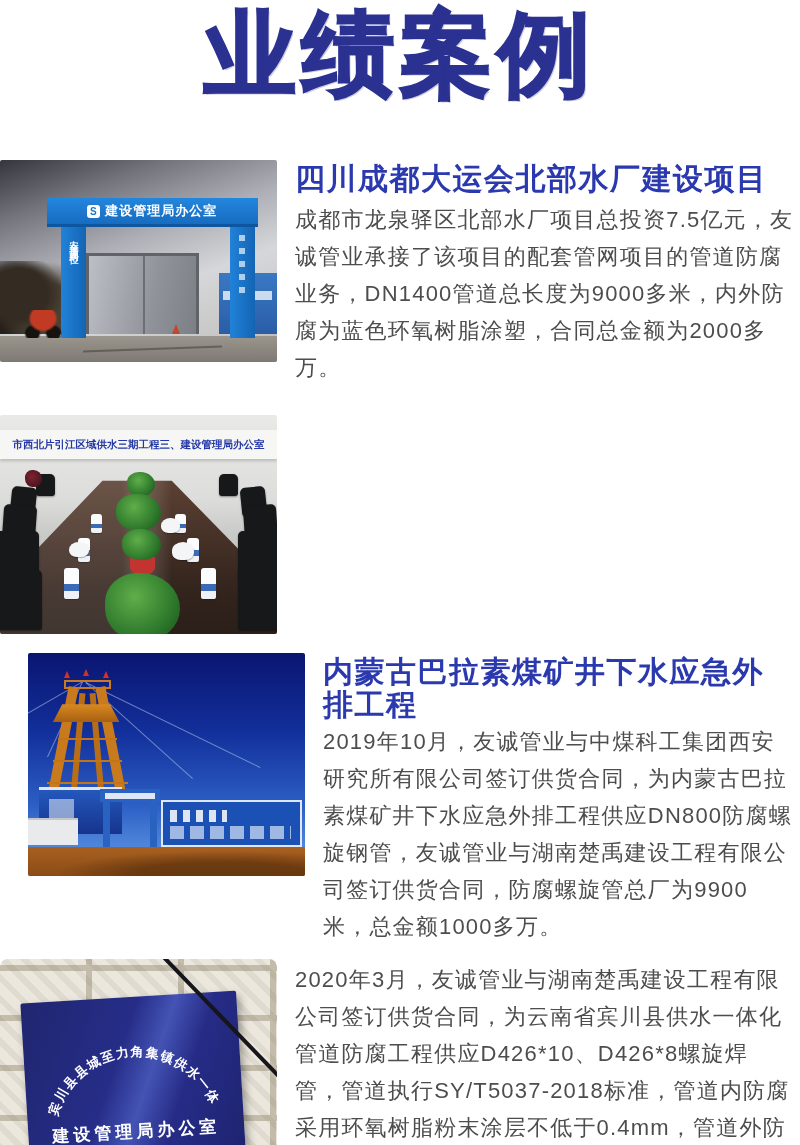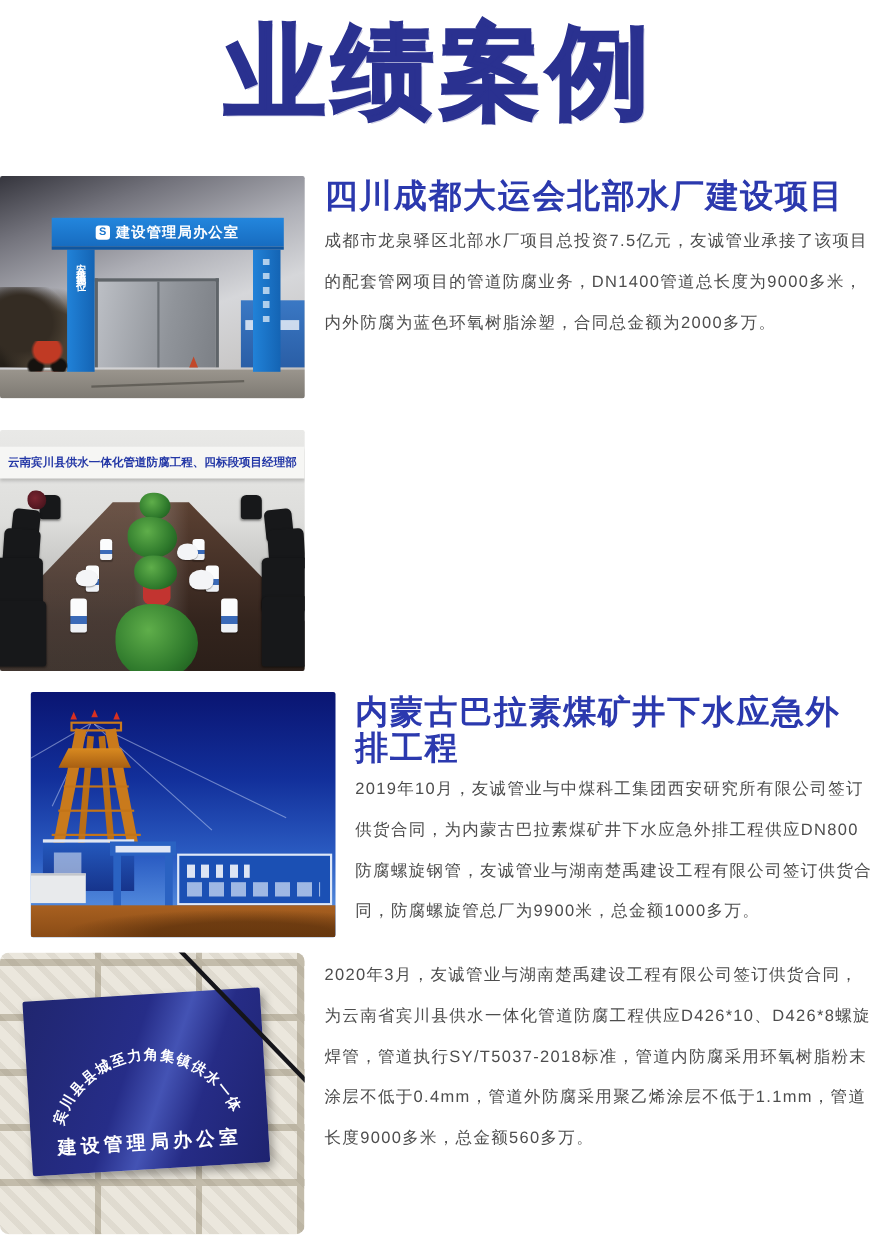--- a/index.html
+++ b/index.html
@@ -6,21 +6,21 @@
   html,body { margin:0; padding:0; }
   body {
     width:800px; height:1145px; overflow:hidden;
     background:#ffffff;
     font-family:"Liberation Sans", sans-serif;
   }
   .page { width:800px; height:1145px; position:relative; }
 
   
   .page-title {
-    margin:0; height:160px; padding-top:16px;
+    margin:0; height:160px; padding-top:4px;
     text-align:center;
     font-size:92px; line-height:1.1; font-weight:900;
     color:#2a3190;
     letter-spacing:6px;
     -webkit-text-stroke:2.5px #2a3190;
     text-shadow:2px 2px 0 rgba(42,49,144,.25);
   }
 
   
   .case { display:flex; align-items:flex-start; }
@@ -35,21 +35,21 @@
   .photo2 { height:219px; }
   .photo3 { height:223px; }
   .photo4 { height:256px; border-radius:8px; }
   .case-text { flex:1; padding:2px 6px 0 18px; min-width:0; }
   .case-heading {
     margin:0 0 6px; font-size:30px; line-height:33px; font-weight:bold;
     color:#2b39ae; letter-spacing:1.5px;
   }
   .case-3 .case-heading { margin-bottom:2px; }
   .case-body {
-    margin:0; font-size:15px; line-height:37px; letter-spacing:1.2px;
+    margin:0; font-size:22px; line-height:37px; letter-spacing:1.2px;
     color:#4d4d4d;
   }
 
   
   .photo1 { background:linear-gradient(160deg,#35353d 0%,#73737c 20%,#aeafb6 42%,#d6d7da 62%,#c6c4c3 88%,#b2aeab 100%); }
   .p1-banner {
     position:absolute; left:17%; right:7%; top:19%; height:14%;
     background:linear-gradient(#2386dd,#176cc0);
     border-bottom:3px solid #0f56a0;
     display:flex; align-items:center; justify-content:center; gap:5px;
@@ -227,21 +227,21 @@
       <div class="p1-cone"></div>
     </div>
     <div class="case-text">
       <h2 class="case-heading">四川成都大运会北部水厂建设项目</h2>
       <p class="case-body">成都市龙泉驿区北部水厂项目总投资7.5亿元，友诚管业承接了该项目的配套管网项目的管道防腐业务，DN1400管道总长度为9000多米，内外防腐为蓝色环氧树脂涂塑，合同总金额为2000多万。</p>
     </div>
   </section>
 
   <section class="case case-2">
     <div class="photo photo2">
-      <div class="p2-sign">云南宾川县供水一体化管道防腐工程、四标段项目经理部</div>
+      <div class="p2-sign">市西北片引江区域供水三期工程三、建设管理局办公室</div>
       <div class="p2-chair p2-c9"></div>
       <div class="p2-chair p2-c10"></div>
       <div class="p2-table"></div>
       <div class="p2-chair p2-c1"></div>
       <div class="p2-chair p2-c2"></div>
       <div class="p2-chair p2-c3"></div>
       <div class="p2-chair p2-c4"></div>
       <div class="p2-chair p2-c5"></div>
       <div class="p2-chair p2-c6"></div>
       <div class="p2-chair p2-c7"></div>

